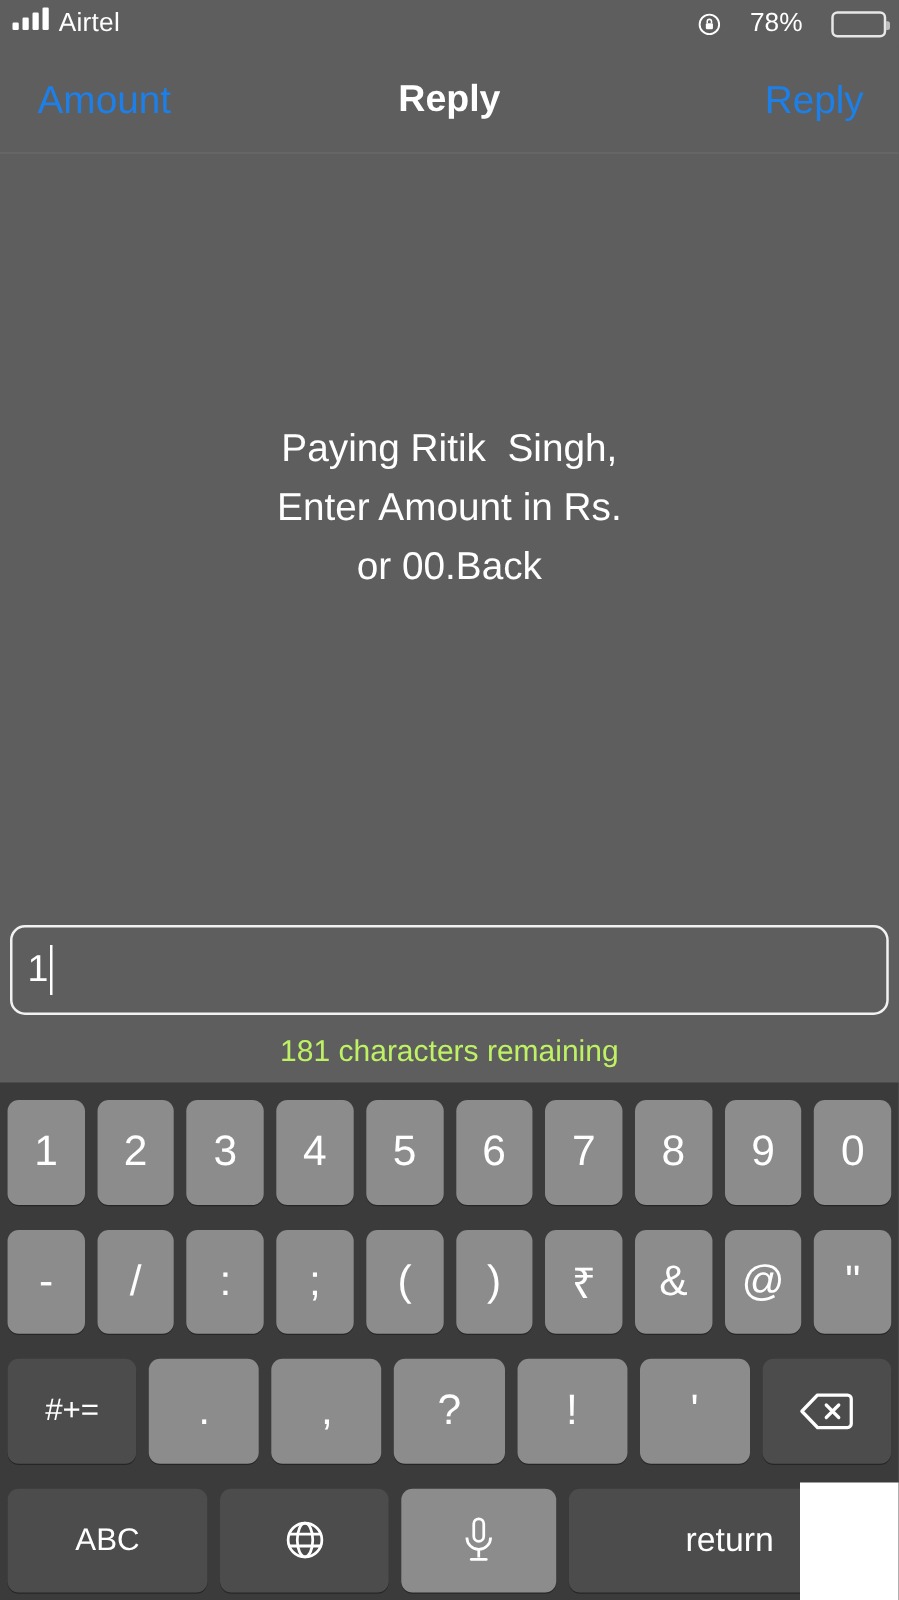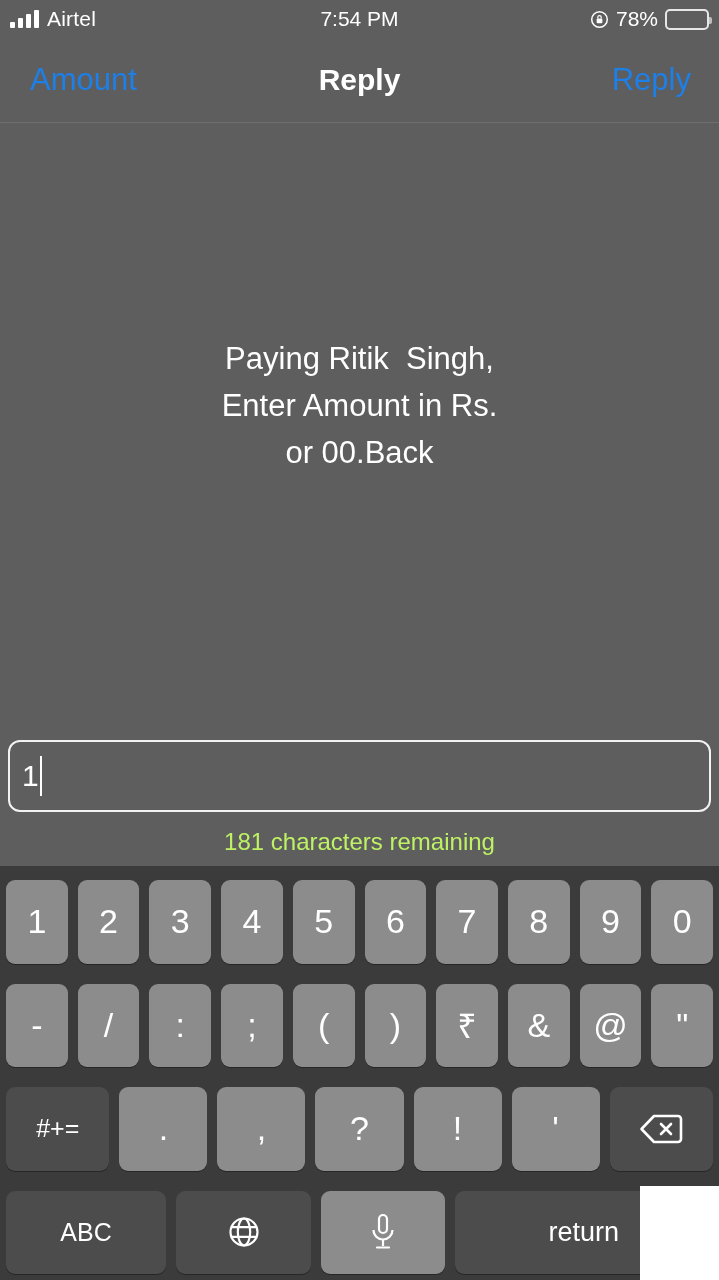--- a/index.html
+++ b/index.html
@@ -32,21 +32,20 @@
     position: relative;
     display: flex;
     align-items: center;
     color: #ffffff;
     background: #5e5e5e;
   }
   .status-left {
     position: absolute;
     left: 10px;
     display: flex;
-    align-items: center;
     gap: 8px;
   }
   .signal-bars {
     display: flex;
     align-items: flex-end;
     gap: 3px;
     height: 17px;
   }
   .signal-bars i {
     display: block;
@@ -67,21 +66,21 @@
     left: 0; right: 0;
     text-align: center;
     font-size: 21px;
     font-weight: 500;
   }
   .status-right {
     position: absolute;
     right: 10px;
     display: flex;
     align-items: center;
-    gap: 7px;
+    gap: 23px;
   }
   .rotation-lock-icon {
     width: 19px;
     height: 19px;
     position: relative;
   }
   .battery-pct { font-size: 21px; }
   .battery {
     width: 44px;
     height: 21px;
@@ -259,21 +258,20 @@
   <div class="status-bar">
     <div class="status-left">
       <span class="signal-bars">
         <i></i>
           <i></i>
           <i></i>
           <i></i>
       </span>
       <span class="carrier">Airtel</span>
     </div>
-    <div class="status-center">7:54 PM</div>
     <div class="status-right">
       <span class="rotation-lock-icon">
         <svg width="19" height="19" viewBox="0 0 20 20" class="icon-svg">
           <circle cx="10" cy="10" r="8.2" fill="none" stroke="#ffffff" stroke-width="1.6"></circle>
           <rect x="7" y="9" width="6" height="5" rx="1" fill="#ffffff"></rect>
           <path d="M8.2 9 V7.6 a1.8 1.8 0 0 1 3.6 0 V9" fill="none" stroke="#ffffff" stroke-width="1.3"></path>
         </svg>
       </span>
       <span class="battery-pct">78%</span>
       <span class="battery">

